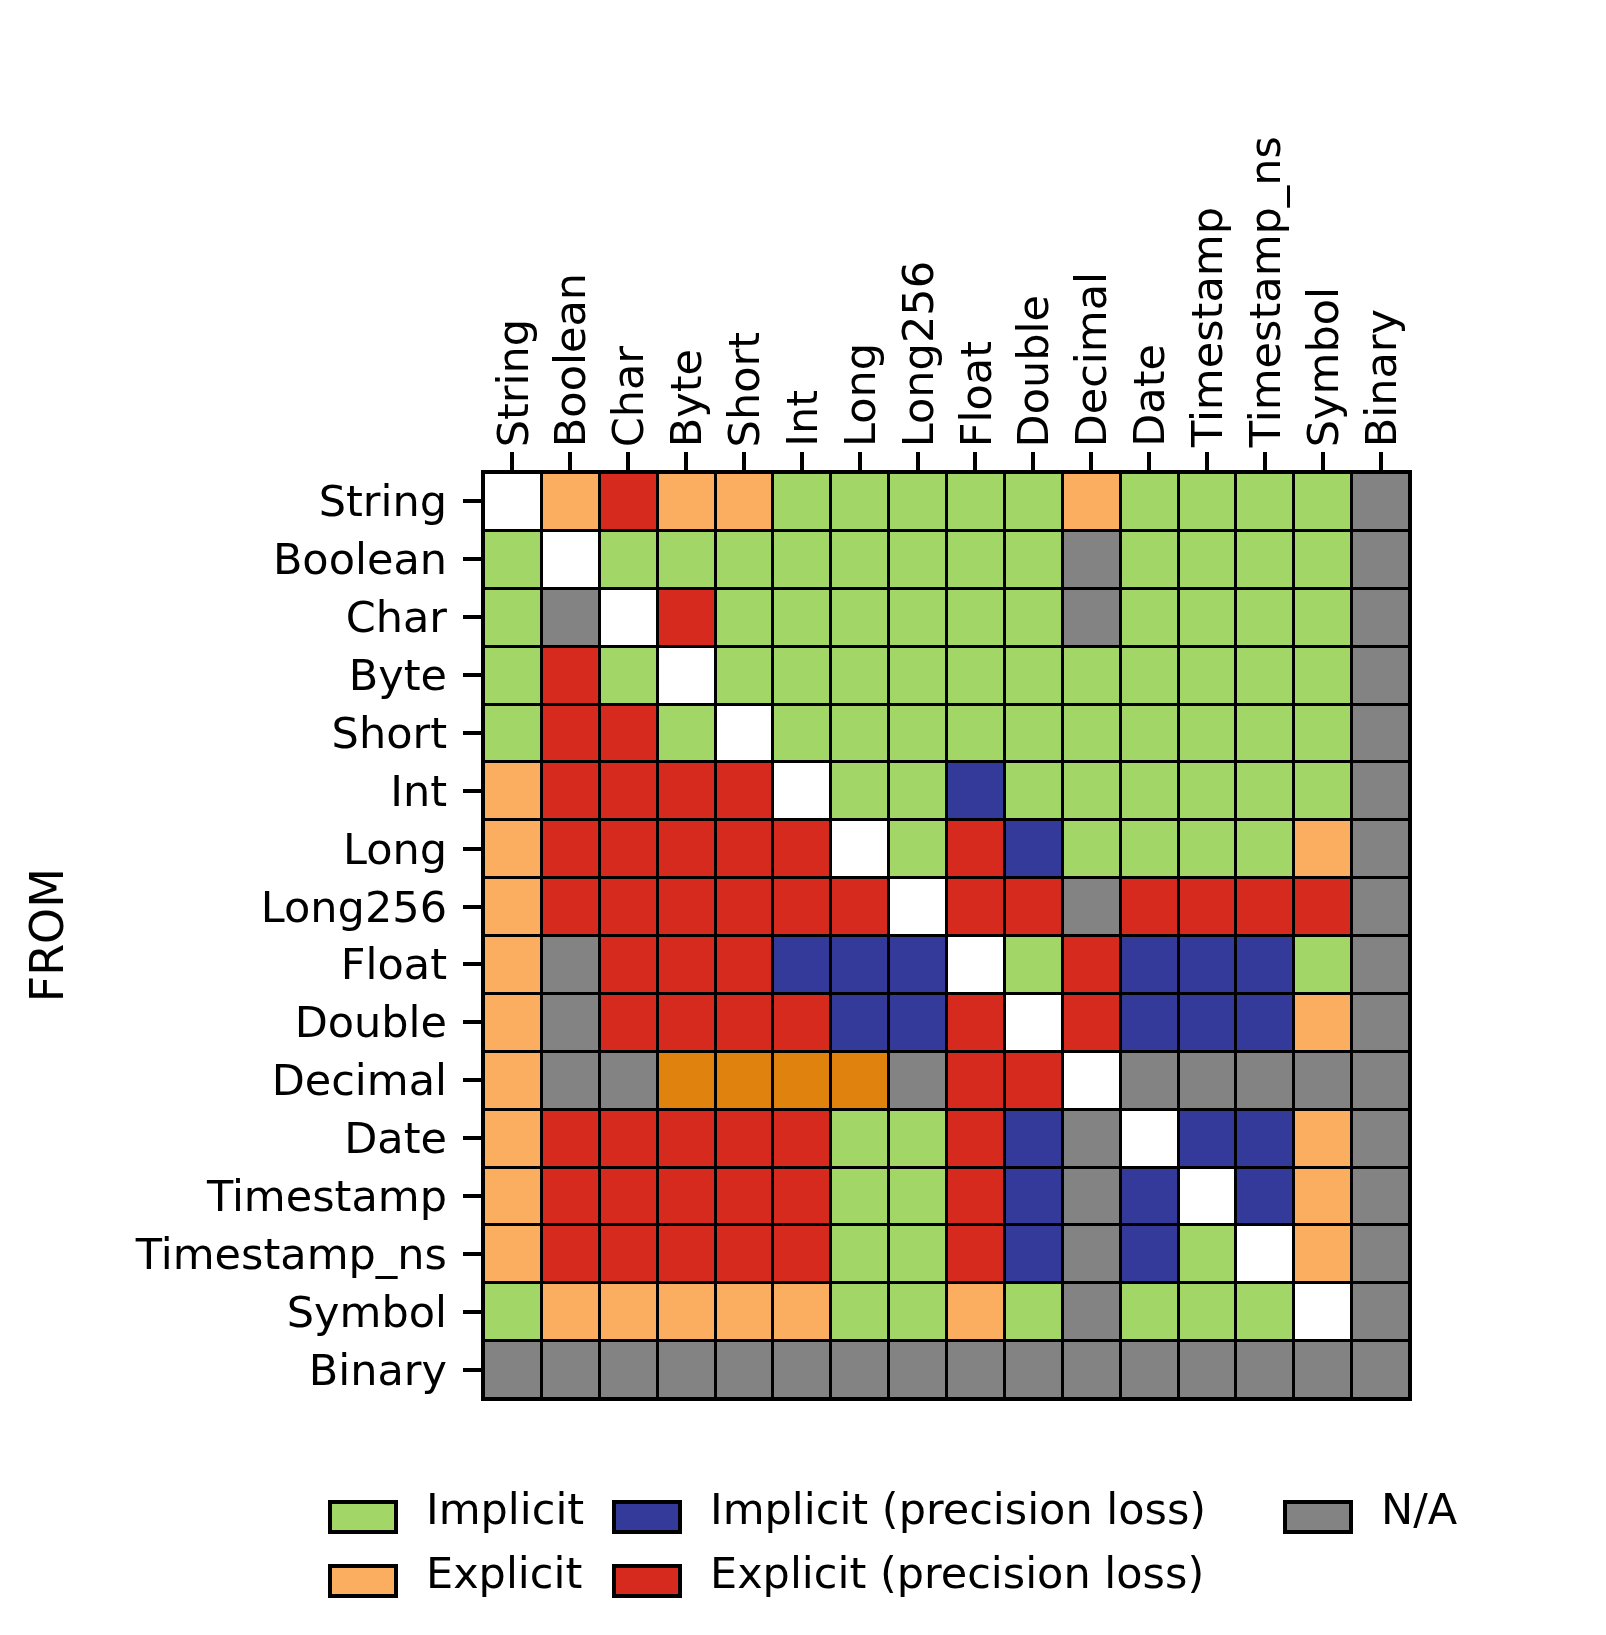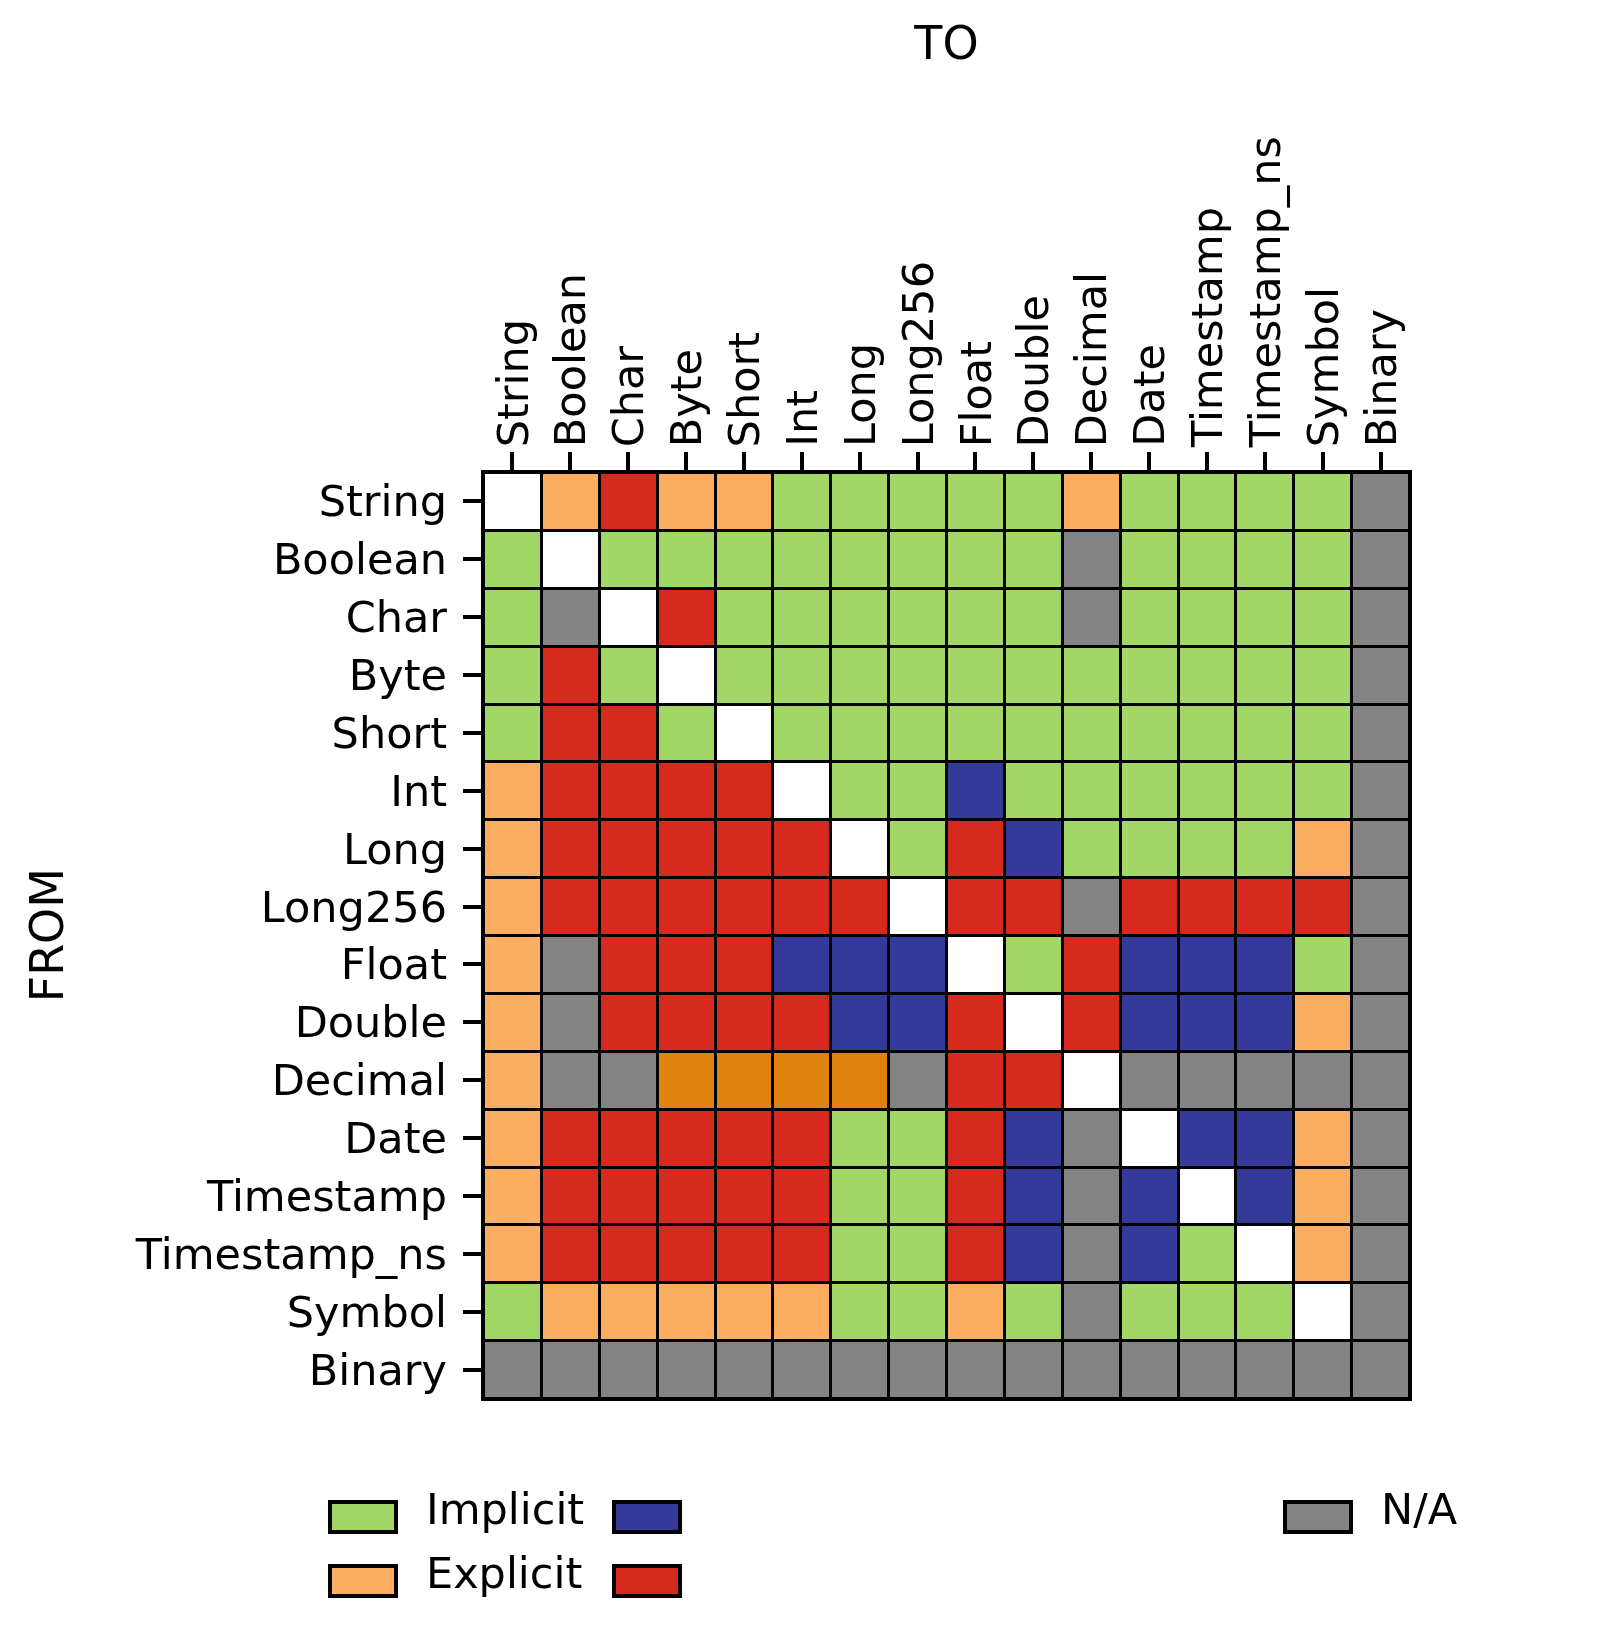--- a/index.html
+++ b/index.html
@@ -42,21 +42,20 @@
   .legend-item { position:absolute; height:64px; display:flex; align-items:flex-end; }
   .legend-swatch {
     width:62px; height:26px; border:4px solid #000; margin-right:28px; flex:0 0 auto;
   }
   .legend-label { font-size:43px; white-space:nowrap; }
 </style>
 </head>
 <body>
 
 <div id="figure">
-  <div id="title-to">TO</div>
   <div id="title-from-wrap">
     <span>FROM</span>
   </div>
   <div id="matrix">
       <div class="cell" style="background: rgb(255, 255, 255);"></div>
       <div class="cell" style="background: rgb(251, 173, 96);"></div>
       <div class="cell" style="background: rgb(213, 42, 29);"></div>
       <div class="cell" style="background: rgb(251, 173, 96);"></div>
       <div class="cell" style="background: rgb(251, 173, 96);"></div>
       <div class="cell" style="background: rgb(162, 214, 103);"></div>
@@ -413,22 +412,24 @@
       <div class="legend-item" style="left: 328px; top: 1470px;">
         <div class="legend-swatch" style="background: rgb(162, 214, 103);"></div>
         <div class="legend-label">Implicit</div>
       </div>
       <div class="legend-item" style="left: 328px; top: 1534px;">
         <div class="legend-swatch" style="background: rgb(251, 173, 96);"></div>
         <div class="legend-label">Explicit</div>
       </div>
       <div class="legend-item" style="left: 612px; top: 1470px;">
         <div class="legend-swatch" style="background: rgb(51, 58, 153);"></div>
+        <div class="legend-label">Implicit (precision loss)</div>
       </div>
       <div class="legend-item" style="left: 612px; top: 1534px;">
         <div class="legend-swatch" style="background: rgb(213, 42, 29);"></div>
+        <div class="legend-label">Explicit (precision loss)</div>
       </div>
       <div class="legend-item" style="left: 1283px; top: 1470px;">
         <div class="legend-swatch" style="background: rgb(131, 131, 131);"></div>
         <div class="legend-label">N/A</div>
       </div>
     </div>
 </div>
 
 </body></html>

